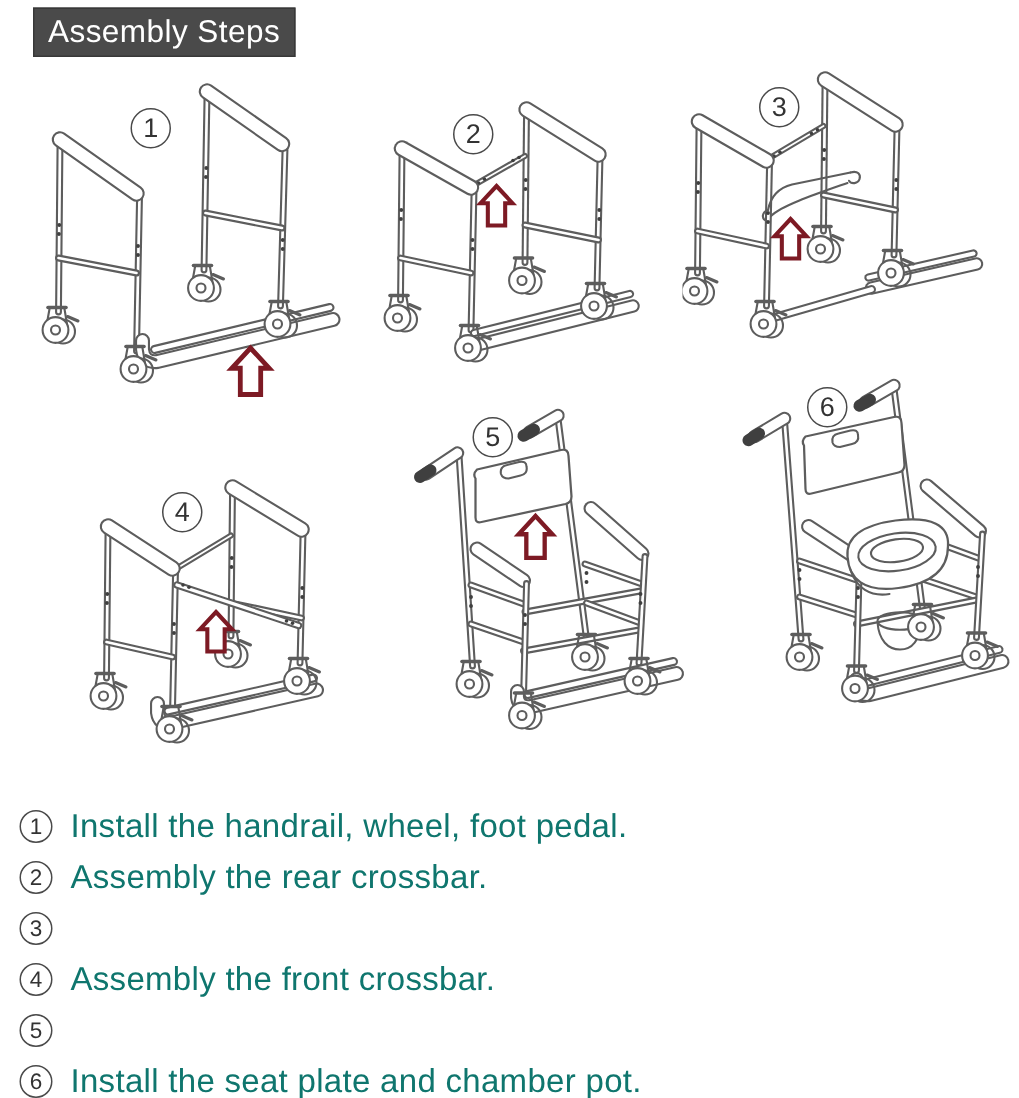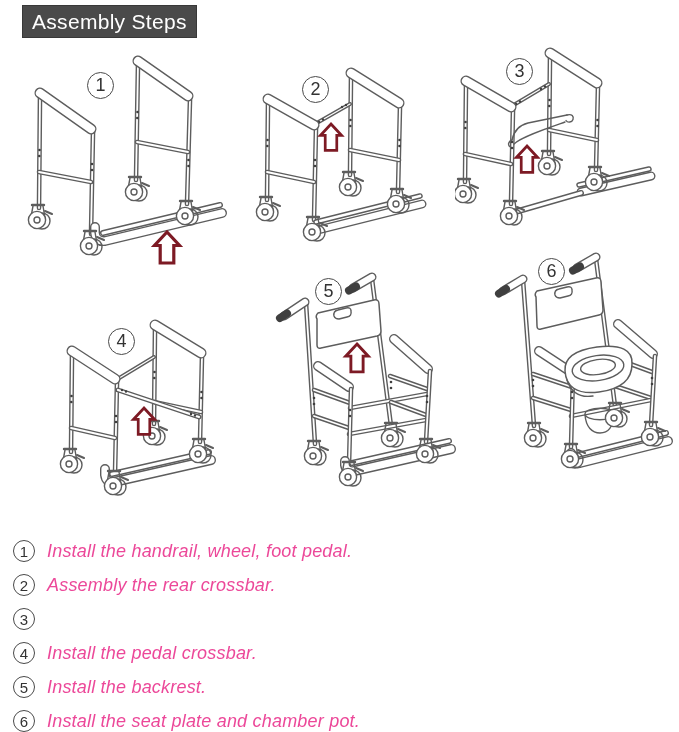--- a/index.html
+++ b/index.html
@@ -16,21 +16,21 @@
   .panel{fill:#fff;stroke:#5d5d5d;stroke-width:1.5;stroke-linejoin:round;}
   .seat{fill:#fff;stroke:#5d5d5d;stroke-width:1.5;stroke-linejoin:round;}
   .fig-num{position:absolute;width:27px;height:27px;border:1.6px solid #4a4a4a;border-radius:50%;
         display:flex;align-items:center;justify-content:center;font-size:18px;color:#333;
         background:#fff;box-sizing:border-box;z-index:5;}
   .instructions{position:absolute;left:13px;top:534px;}
   .instr-row{display:flex;align-items:center;height:34px;}
   .instr-num{width:22px;height:22px;border:1.4px solid #4a4a4a;border-radius:50%;
         display:flex;align-items:center;justify-content:center;font-size:15px;color:#333;
         flex:0 0 22px;box-sizing:border-box;}
-  .instr-text{margin-left:12px;font-size:18px;color:#ec4899;letter-spacing:.2px;white-space:nowrap;font-style:italic;}
+  .instr-text{margin-left:12px;font-size:22px;color:#0f766e;letter-spacing:.2px;white-space:nowrap;}
 </style>
 </head>
 <body>
 
 <div id="page">
 
   <svg width="0" height="0" style="position:absolute" aria-hidden="true">
     <defs>
       <g id="caster">
         <path class="wire" d="M-5,-12 L-7,-1 M5,-12 L7,0"></path>
@@ -339,25 +339,24 @@
     </div>
     <div class="instr-row">
       <span class="instr-num">2</span>
       <span class="instr-text">Assembly the rear crossbar.</span>
     </div>
     <div class="instr-row">
       <span class="instr-num">3</span>
     </div>
     <div class="instr-row">
       <span class="instr-num">4</span>
-      <span class="instr-text">Install the pedal crossbar.</span>
+      <span class="instr-text">Assembly the front crossbar.</span>
     </div>
     <div class="instr-row">
       <span class="instr-num">5</span>
-      <span class="instr-text">Install the backrest.</span>
     </div>
     <div class="instr-row">
       <span class="instr-num">6</span>
       <span class="instr-text">Install the seat plate and chamber pot.</span>
     </div>
   </div>
 
 </div>
 
 </body></html>

